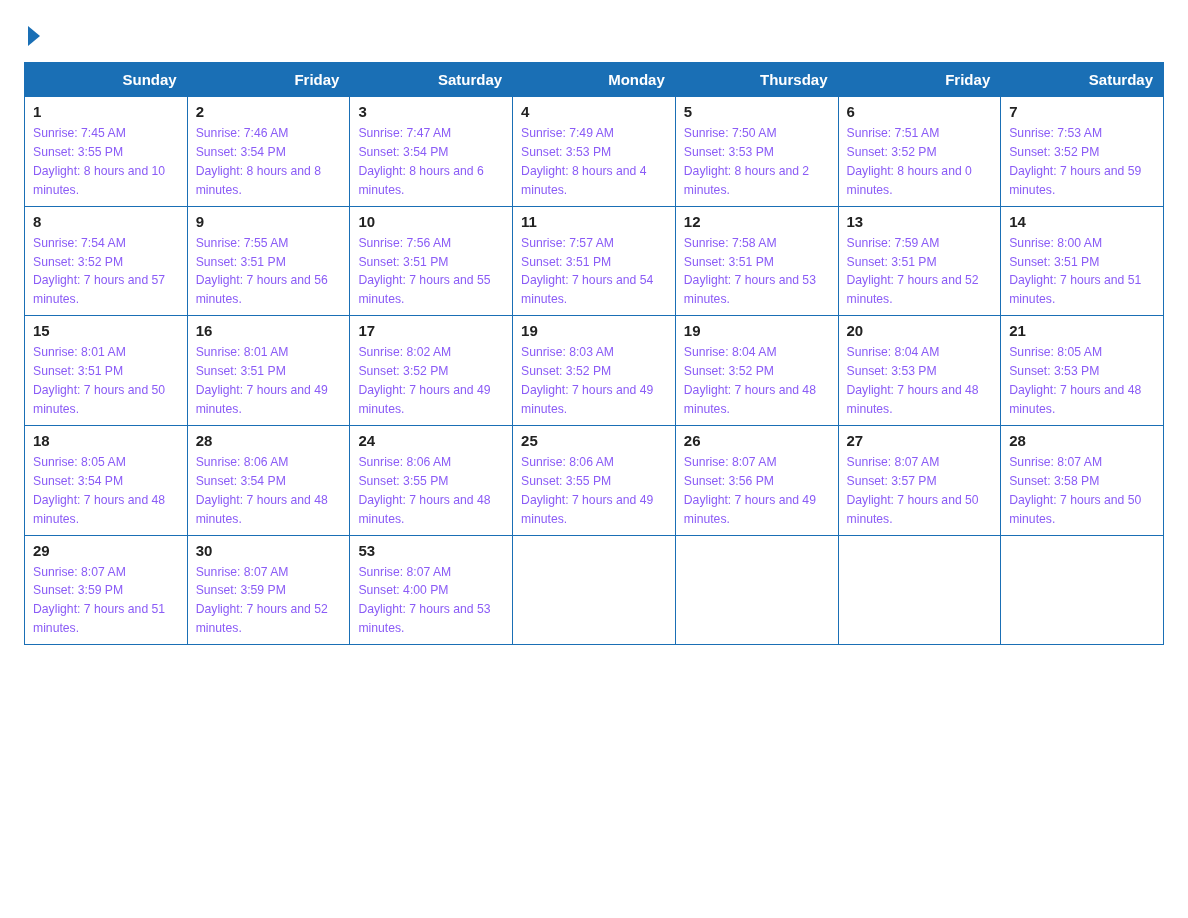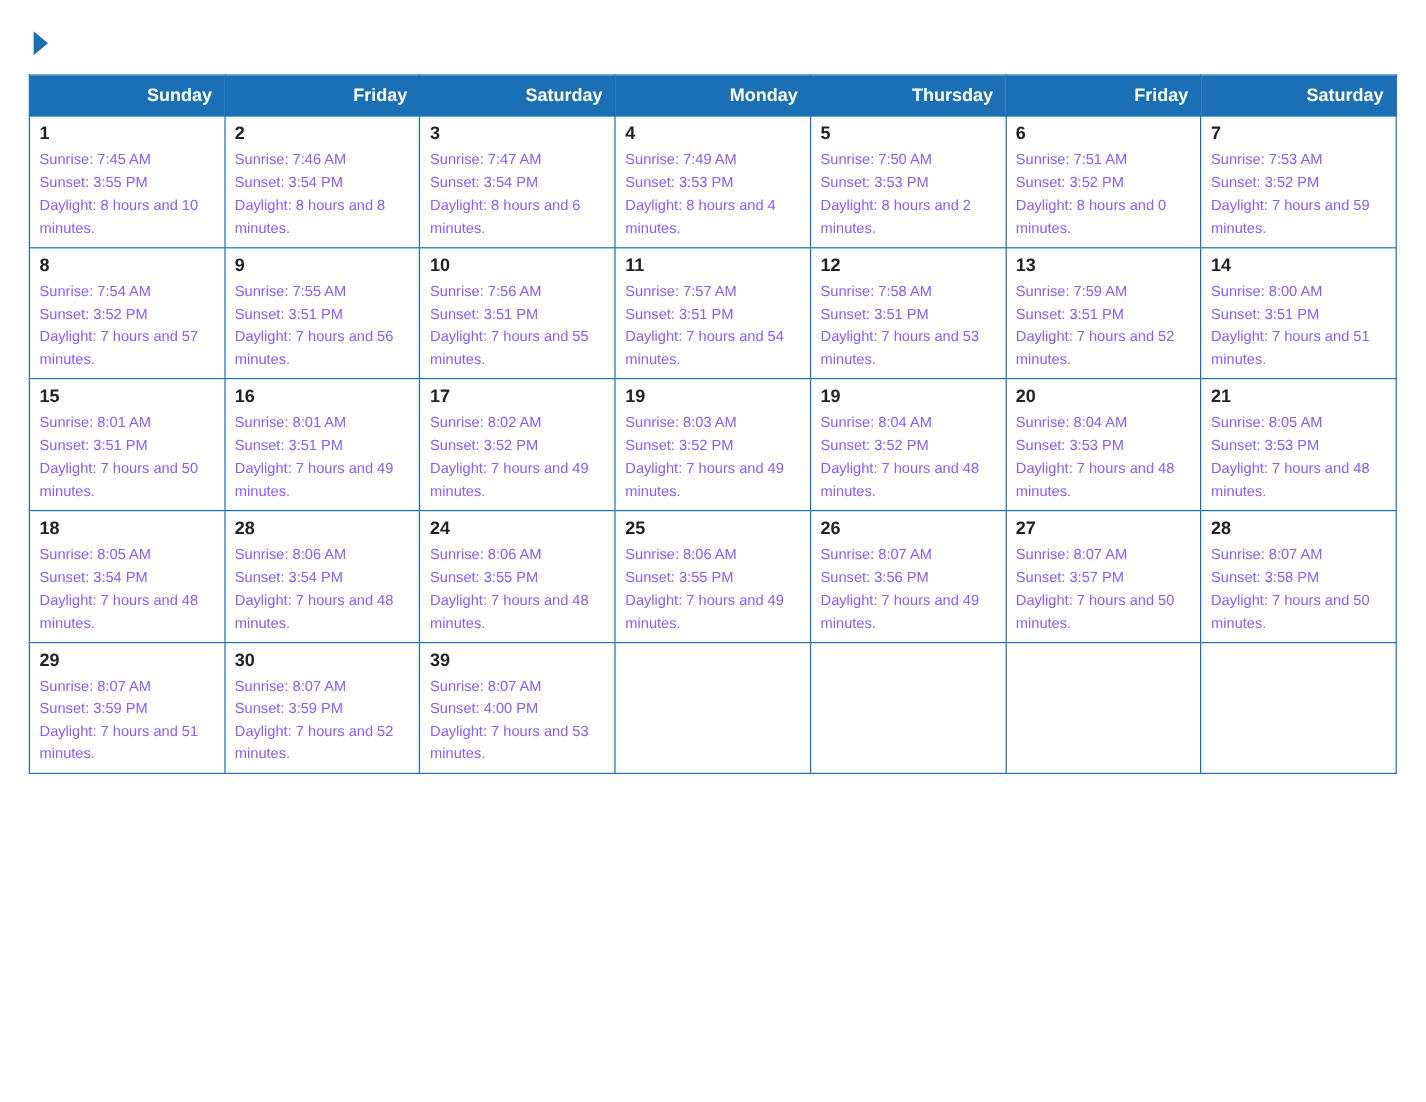--- a/index.html
+++ b/index.html
@@ -188,21 +188,21 @@
         <td><span class="day-num">27</span>
 <span class="day-info">Sunrise: 8:07 AM<br>Sunset: 3:57 PM<br>Daylight: 7 hours and 50 minutes.</span></td>
         <td><span class="day-num">28</span>
 <span class="day-info">Sunrise: 8:07 AM<br>Sunset: 3:58 PM<br>Daylight: 7 hours and 50 minutes.</span></td>
       </tr>
       <tr>
         <td><span class="day-num">29</span>
 <span class="day-info">Sunrise: 8:07 AM<br>Sunset: 3:59 PM<br>Daylight: 7 hours and 51 minutes.</span></td>
         <td><span class="day-num">30</span>
 <span class="day-info">Sunrise: 8:07 AM<br>Sunset: 3:59 PM<br>Daylight: 7 hours and 52 minutes.</span></td>
-        <td><span class="day-num">39</span>
+        <td><span class="day-num">53</span>
 <span class="day-info">Sunrise: 8:07 AM<br>Sunset: 4:00 PM<br>Daylight: 7 hours and 53 minutes.</span></td>
         <td class="empty-cell"></td>
         <td class="empty-cell"></td>
         <td class="empty-cell"></td>
         <td class="empty-cell"></td>
       </tr>
     </tbody>
 </table>
 
 </body></html>

